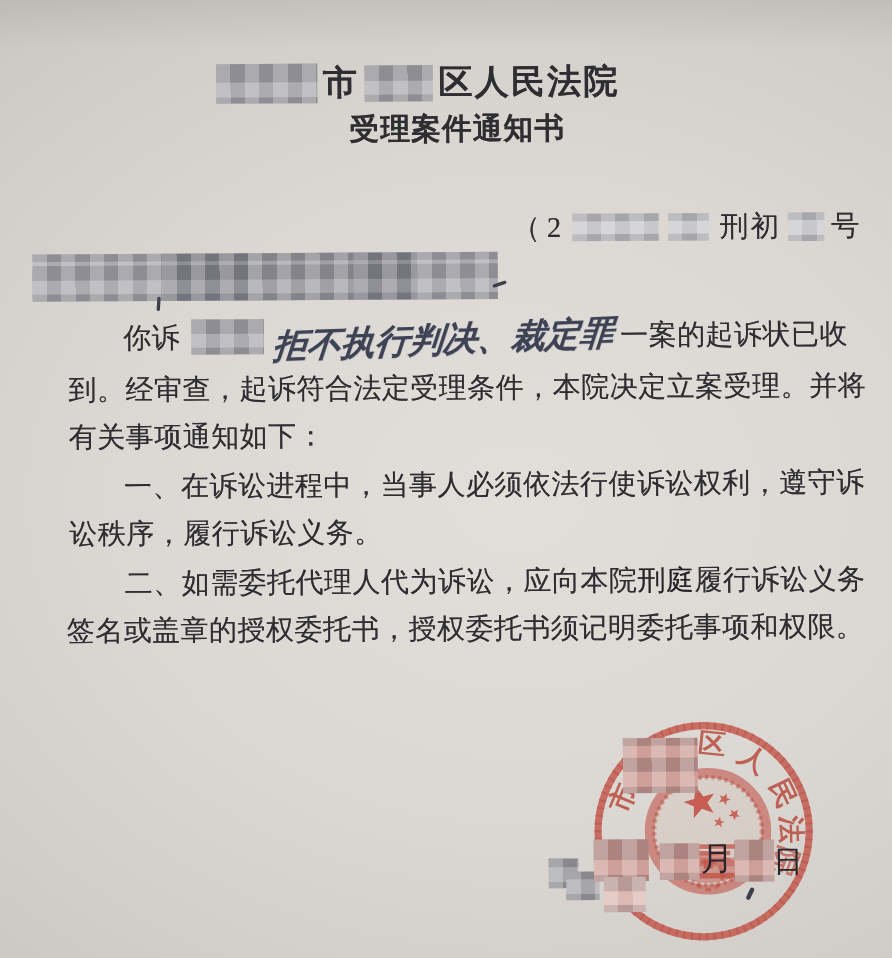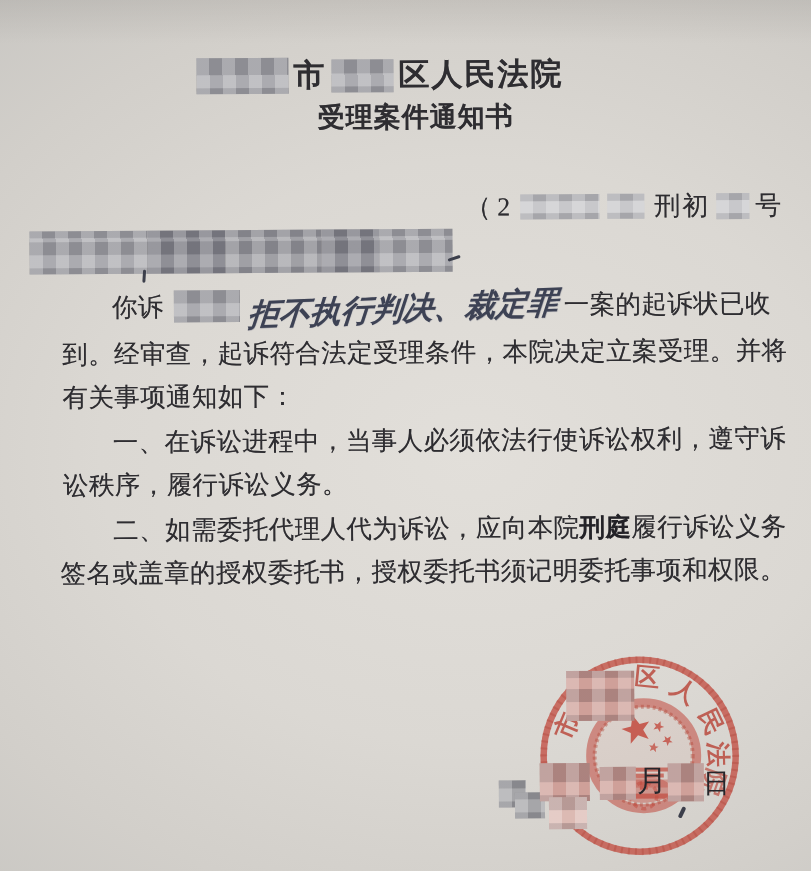--- a/index.html
+++ b/index.html
@@ -31,21 +31,21 @@
     font-size:26px;letter-spacing:2px;white-space:nowrap;
   }
   .ln{position:absolute;font-size:25.5px;letter-spacing:.4px;white-space:nowrap;}
   .ln-p1l1{top:288px;left:112px;}
   .ln-p1l2{top:335px;left:62px;}
   .ln-p1l3{top:378px;left:62px;}
   .ln-p2l1{top:423px;left:112px;}
   .ln-p2l2{top:466px;left:62px;}
   .ln-p3l1{top:511px;left:112px;}
   .ln-p3l2{top:554px;left:59px;}
-  .bold-div{font-weight:700;color:#232227;}
+  .bold-div{font-weight:400;color:#232227;}
 
   .handwriting{
     display:inline-block;
     font-size:31px;font-weight:600;font-style:italic;
     color:#3d4254;letter-spacing:0px;
     transform:rotate(-2deg) skewX(-7deg);
     vertical-align:-5px;margin:0 6px 0 8px;
     text-shadow:.4px .4px .7px rgba(43,48,74,.4);
     white-space:nowrap;
   }

